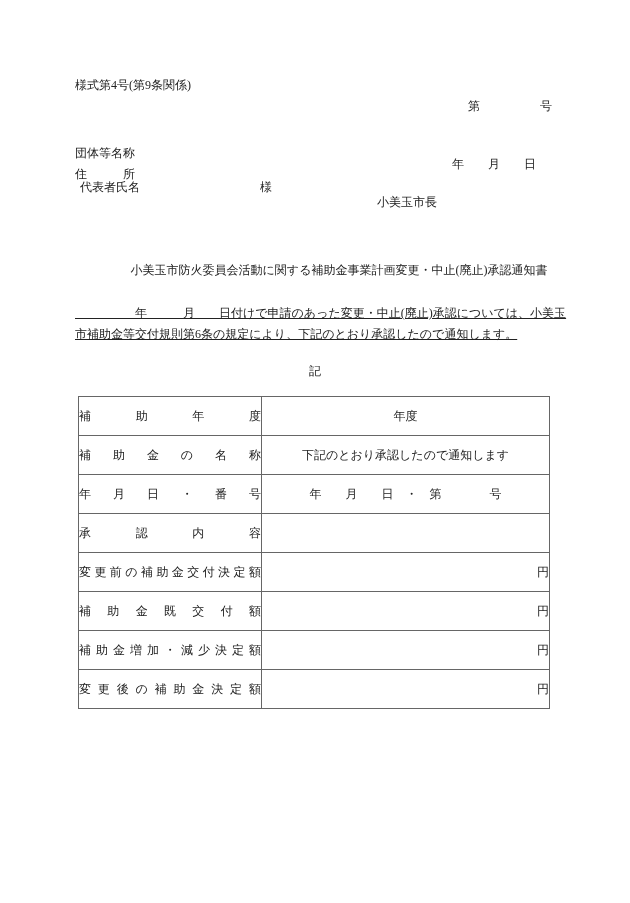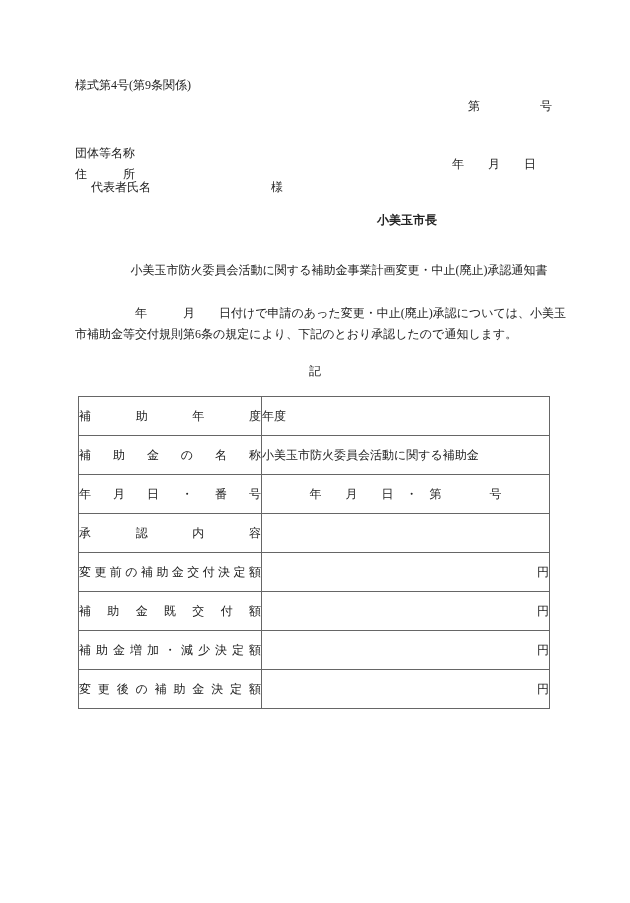--- a/index.html
+++ b/index.html
@@ -12,45 +12,45 @@
     font-size:12px;
     color:#222222;
     line-height:15px;
   }
   .abs { position:absolute; white-space:pre; }
   .form-number   { left:75px;  top:78px;  }
   .doc-number    { right:78px; top:99px;margin-left:20px;  }
   .date-line     { right:94px; top:121px;margin-top:36px; }
   .org-label     { left:75px;  top:146px; }
   .addr-label    { left:75px;  top:159px;margin-top:8px; }
-  .rep-line      { left:91px;  top:180px; }
+  .rep-line      { left:80px;  top:180px; }
   .rep-line .honorific { display:inline-block; margin-left:120px; }
-  .mayor         { left:377px; top:213px;font-weight:bold; }
+  .mayor         { left:377px; top:195px; }
   .doc-title     { left:0; right:0; top:263px; text-align:center; white-space:pre;padding-left:48px; }
-  .body-para     { left:75px;  top:303px; line-height:21px; white-space:pre; }
+  .body-para     { left:75px;  top:303px; line-height:21px; white-space:pre;text-decoration:underline; }
   .ki            { left:0; right:0; top:364px; text-align:center; }
 
   table.approval {
     position:absolute; left:78px; top:396px;
     width:472px;
     border-collapse:collapse;
     table-layout:fixed;
     font-size:12px;
     color:#222222;
   }
   table.approval td {
     border:1px solid #666666;
     height:38px;
     padding:0;
     vertical-align:middle;
     overflow:hidden;
   }
   td.label-cell { width:182px; padding:0 9px; }
   .jc { display:flex; justify-content:space-between; align-items:center; width:100%; }
-  td.v-center  { }
+  td.v-center  { text-align:center; }
   td.v-rightsp { text-align:center; padding-right:5px; white-space:pre; }
   td.v-yen     { text-align:right; padding-right:22px; }
   td.v-empty   { }
 </style>
 </head>
 <body>
 
 <div class="page">
 
   <div class="abs form-number">様式第4号(第9条関係)</div>
@@ -87,21 +87,21 @@
       <td class="label-cell">
             <div class="jc">
               <span>補</span>
               <span>助</span>
               <span>金</span>
               <span>の</span>
               <span>名</span>
               <span>称</span>
             </div>
           </td>
-      <td class="v-center">小美玉市防火委員会活動に関する補助金</td>
+      <td class="v-center">下記のとおり承認したので通知します</td>
     </tr>
     <tr>
       <td class="label-cell">
             <div class="jc">
               <span>年</span>
               <span>月</span>
               <span>日</span>
               <span>・</span>
               <span>番</span>
               <span>号</span>

